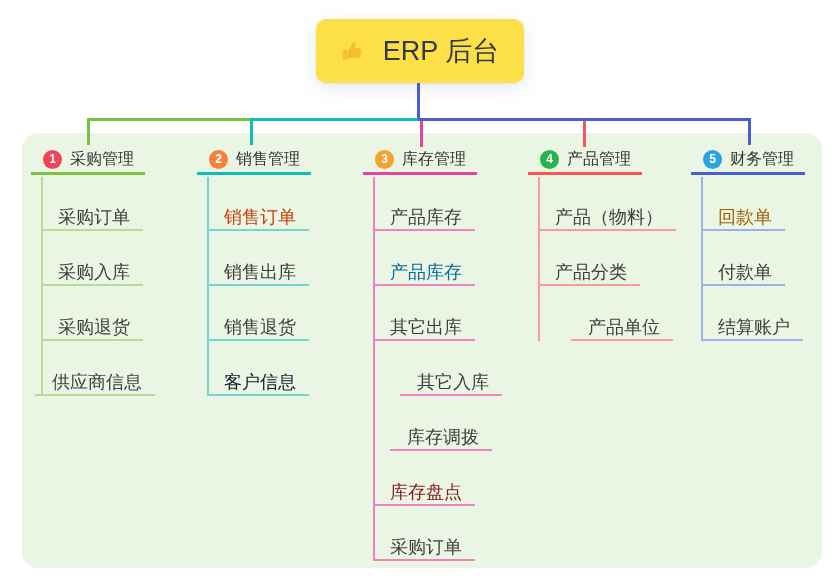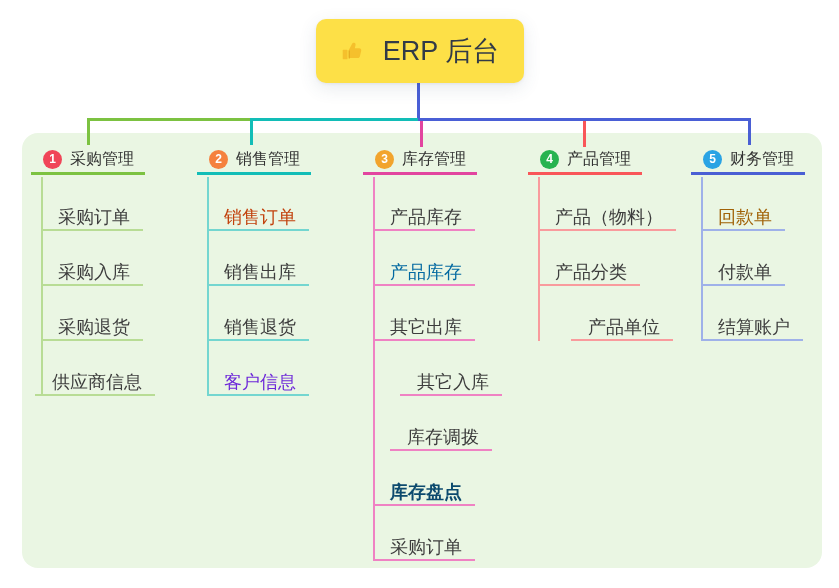--- a/index.html
+++ b/index.html
@@ -58,32 +58,32 @@
       <div class="child-row" style="left: 41px; top: 316px; border-bottom: 2px solid rgb(184, 220, 149); color: rgb(61, 61, 61);">采购退货</div>
       <div class="child-row" style="left: 35px; top: 371px; border-bottom: 2px solid rgb(184, 220, 149); color: rgb(61, 61, 61);">供应商信息</div>
       <div class="branch-header" style="left: 197px; border-bottom: 3px solid rgb(18, 189, 183); color: rgb(51, 51, 51);">
         <span class="badge" style="background: rgb(245, 129, 62); color: rgb(255, 255, 255);">2</span>
         <span>销售管理</span>
       </div>
       <div class="vline" style="left: 207px; top: 177px; width: 2px; height: 219px; background: rgb(116, 214, 208);"></div>
       <div class="child-row" style="left: 207px; top: 206px; border-bottom: 2px solid rgb(116, 214, 208); color: #c2410c;">销售订单</div>
       <div class="child-row" style="left: 207px; top: 261px; border-bottom: 2px solid rgb(116, 214, 208); color: rgb(61, 61, 61);">销售出库</div>
       <div class="child-row" style="left: 207px; top: 316px; border-bottom: 2px solid rgb(116, 214, 208); color: rgb(61, 61, 61);">销售退货</div>
-      <div class="child-row" style="left: 207px; top: 371px; border-bottom: 2px solid rgb(116, 214, 208); color: #6d28d9;">客户信息</div>
+      <div class="child-row" style="left: 207px; top: 371px; border-bottom: 2px solid rgb(116, 214, 208); color: #0f172a;">客户信息</div>
       <div class="branch-header" style="left: 363px; border-bottom: 3px solid rgb(226, 69, 159); color: rgb(51, 51, 51);">
         <span class="badge" style="background: rgb(242, 164, 45); color: rgb(255, 255, 255);">3</span>
         <span>库存管理</span>
       </div>
       <div class="vline" style="left: 373px; top: 177px; width: 2px; height: 384px; background: rgb(239, 130, 195);"></div>
       <div class="child-row" style="left: 373px; top: 206px; border-bottom: 2px solid rgb(239, 130, 195); color: rgb(61, 61, 61);">产品库存</div>
       <div class="child-row" style="left: 373px; top: 261px; border-bottom: 2px solid rgb(239, 130, 195); color: #0369a1;">产品库存</div>
       <div class="child-row" style="left: 373px; top: 316px; border-bottom: 2px solid rgb(239, 130, 195); color: rgb(61, 61, 61);">其它出库</div>
       <div class="child-row" style="left: 373px; top: 371px; border-bottom: 2px solid rgb(239, 130, 195); color: rgb(61, 61, 61); margin-left: 27px;">其它入库</div>
       <div class="child-row" style="left: 390px; top: 426px; border-bottom: 2px solid rgb(239, 130, 195); color: rgb(61, 61, 61);">库存调拨</div>
-      <div class="child-row" style="left: 373px; top: 481px; border-bottom: 2px solid rgb(239, 130, 195); color: #0c4a6e; font-weight: bold;">库存盘点</div>
+      <div class="child-row" style="left: 373px; top: 481px; border-bottom: 2px solid rgb(239, 130, 195); color: #7f1d1d;">库存盘点</div>
       <div class="child-row" style="left: 373px; top: 536px; border-bottom: 2px solid rgb(239, 130, 195); color: rgb(61, 61, 61);">采购订单</div>
       <div class="branch-header" style="left: 528px; border-bottom: 3px solid rgb(249, 86, 89); color: rgb(51, 51, 51);">
         <span class="badge" style="background: rgb(39, 179, 80); color: rgb(255, 255, 255);">4</span>
         <span>产品管理</span>
       </div>
       <div class="vline" style="left: 538px; top: 177px; width: 2px; height: 164px; background: rgb(249, 155, 157);"></div>
       <div class="child-row" style="left: 538px; top: 206px; border-bottom: 2px solid rgb(249, 155, 157); color: rgb(61, 61, 61);">产品（物料）</div>
       <div class="child-row" style="left: 538px; top: 261px; border-bottom: 2px solid rgb(249, 155, 157); color: rgb(61, 61, 61);">产品分类</div>
       <div class="child-row" style="left: 538px; top: 316px; border-bottom: 2px solid rgb(249, 155, 157); color: rgb(61, 61, 61); margin-left: 33px;">产品单位</div>
       <div class="branch-header" style="left: 691px; border-bottom: 3px solid rgb(74, 95, 212); color: rgb(51, 51, 51);">

